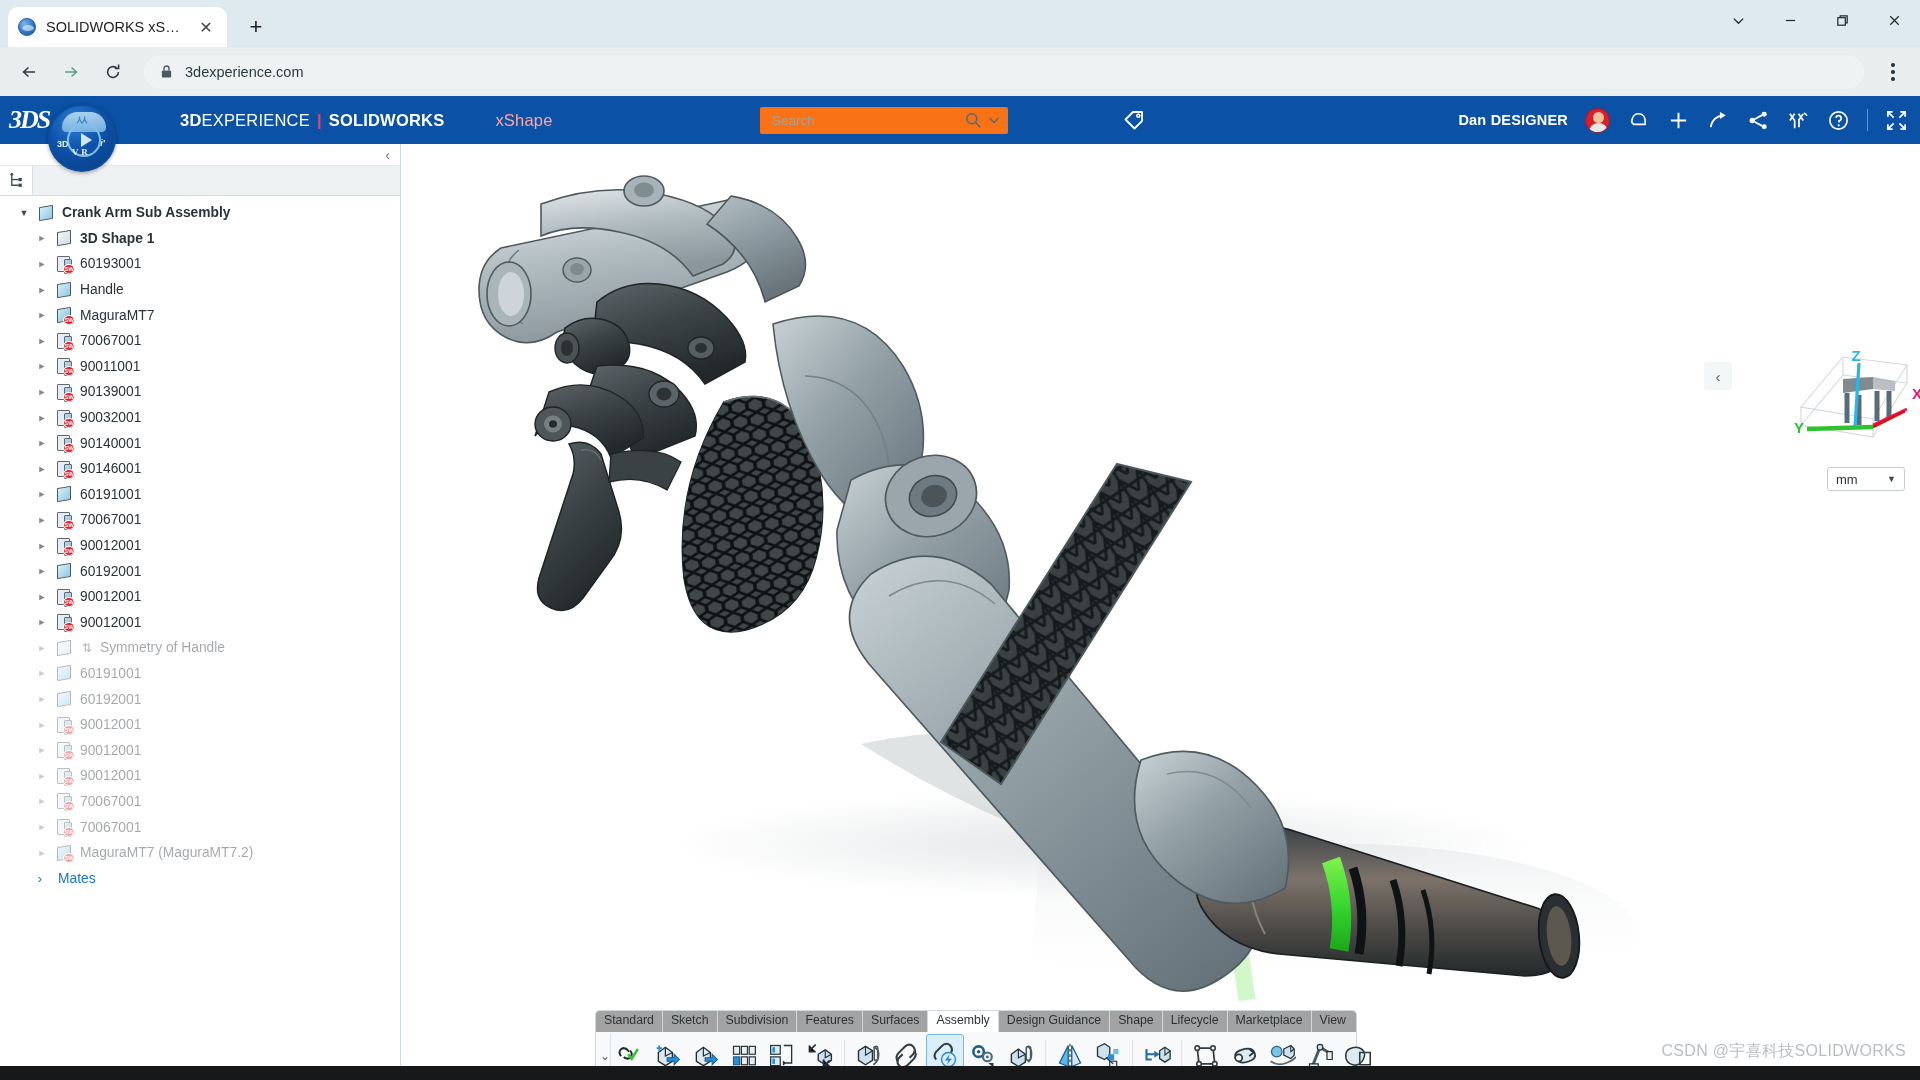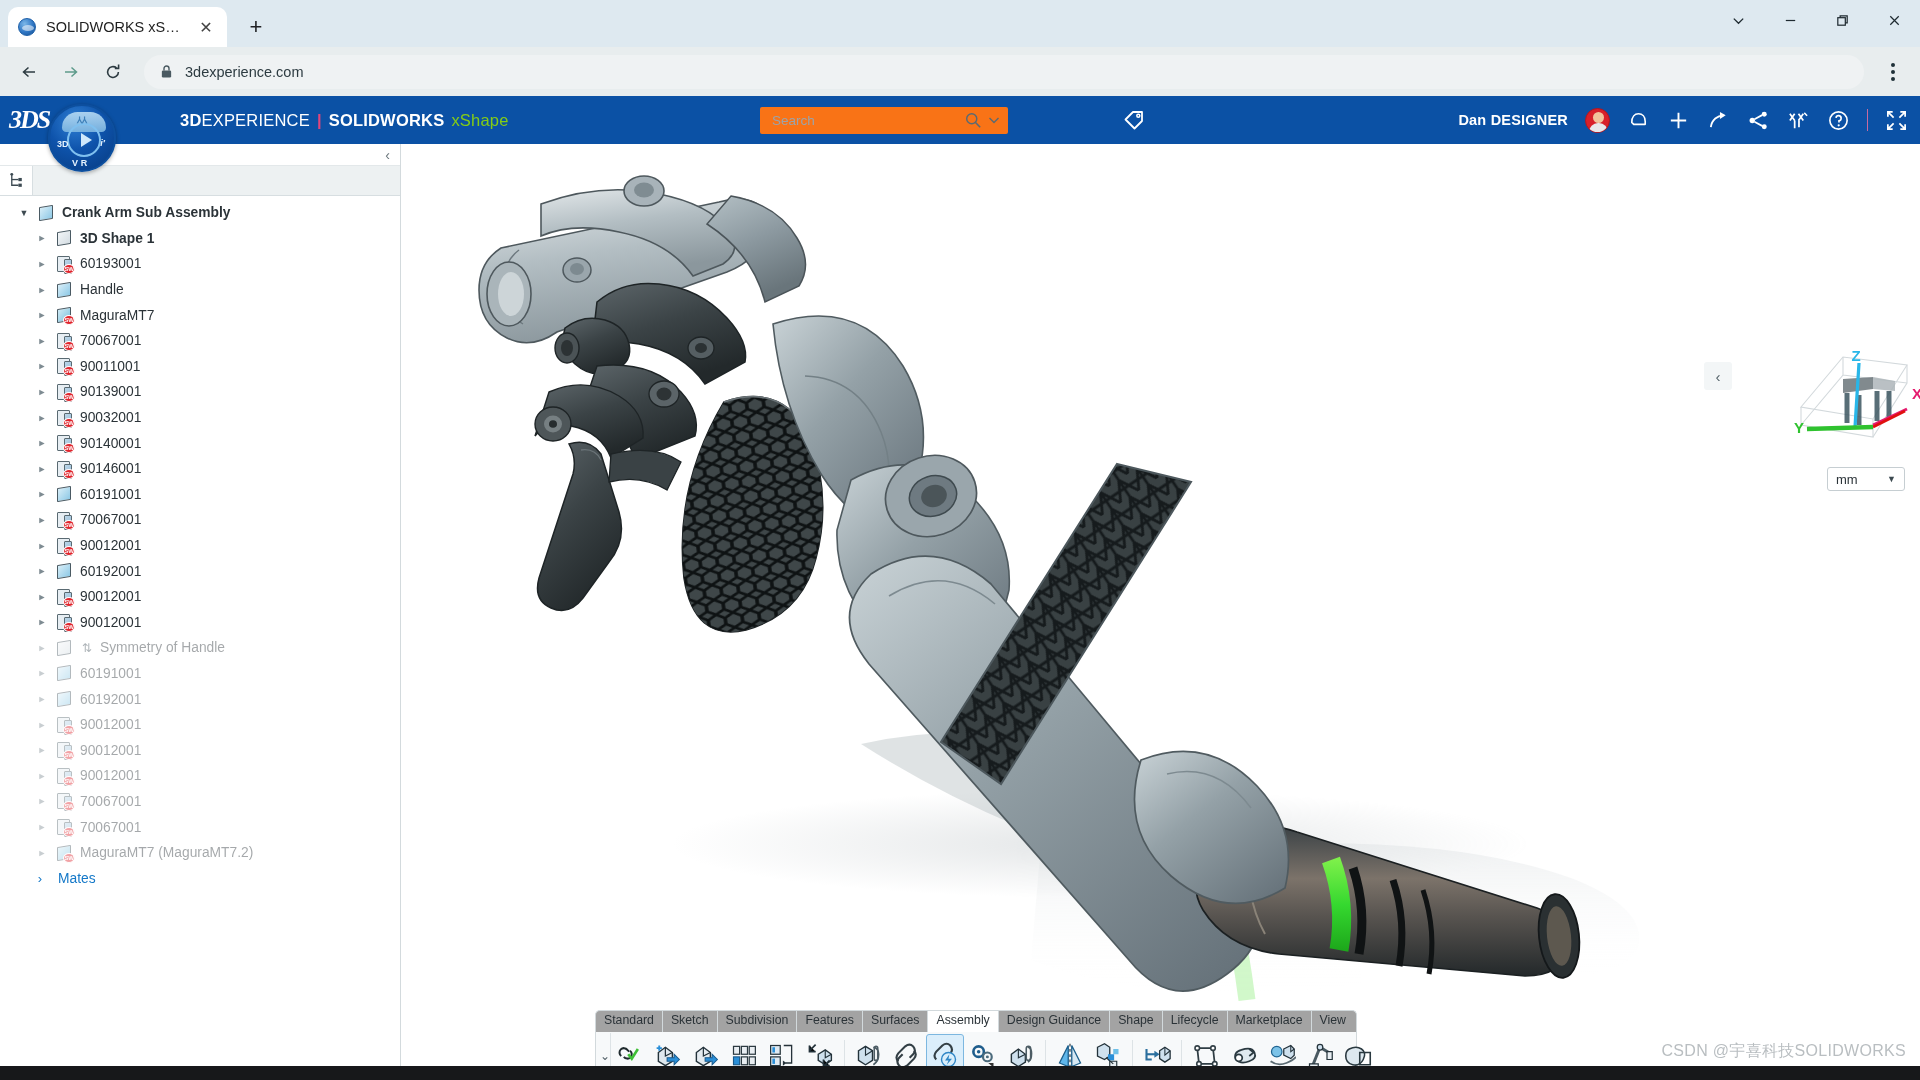--- a/index.html
+++ b/index.html
@@ -176,37 +176,37 @@
     opacity: .9;
   }
   .compass .lbl {
     position: absolute;
     font-size: 9px;
     font-weight: bold;
     color: #e7f3fd;
   }
   .compass .lbl.l3d { left: 7px; top: 33px; }
   .compass .lbl.li  { right: 9px; top: 32px; font-style: italic; }
-  .compass .lbl.lvr { left: 22px; bottom: 2px; letter-spacing: .5px; }
+  .compass .lbl.lvr { left: 22px; bottom: 13px; letter-spacing: .5px; font-family: Liberation Serif, serif; }
   .compass .lbl.lyy { left: 27px; top: 7px; color: #3d7fb8; }
 
   .brand {
     margin-left: 128px;
     font-size: 16.5px;
     letter-spacing: .2px;
     display: flex;
     align-items: baseline;
     gap: 7px;
     white-space: nowrap;
   }
   .brand .b1 { font-weight: bold; }
   .brand .b1 span.light { font-weight: normal; }
   .brand .sep { color: #e0457b; font-weight: bold; }
   .brand .b2 { font-weight: bold; }
-  .brand .b3 { font-weight: normal; color: #84cc16; }
+  .brand .b3 { font-weight: normal; color: #fca5a5; margin-left: 44px; }
 
   .search-wrap {
     position: absolute;
     left: 760px;
     width: 248px;
     height: 27px;
     background: #f97316;
     border-radius: 2px;
     display: flex;
     align-items: center;

